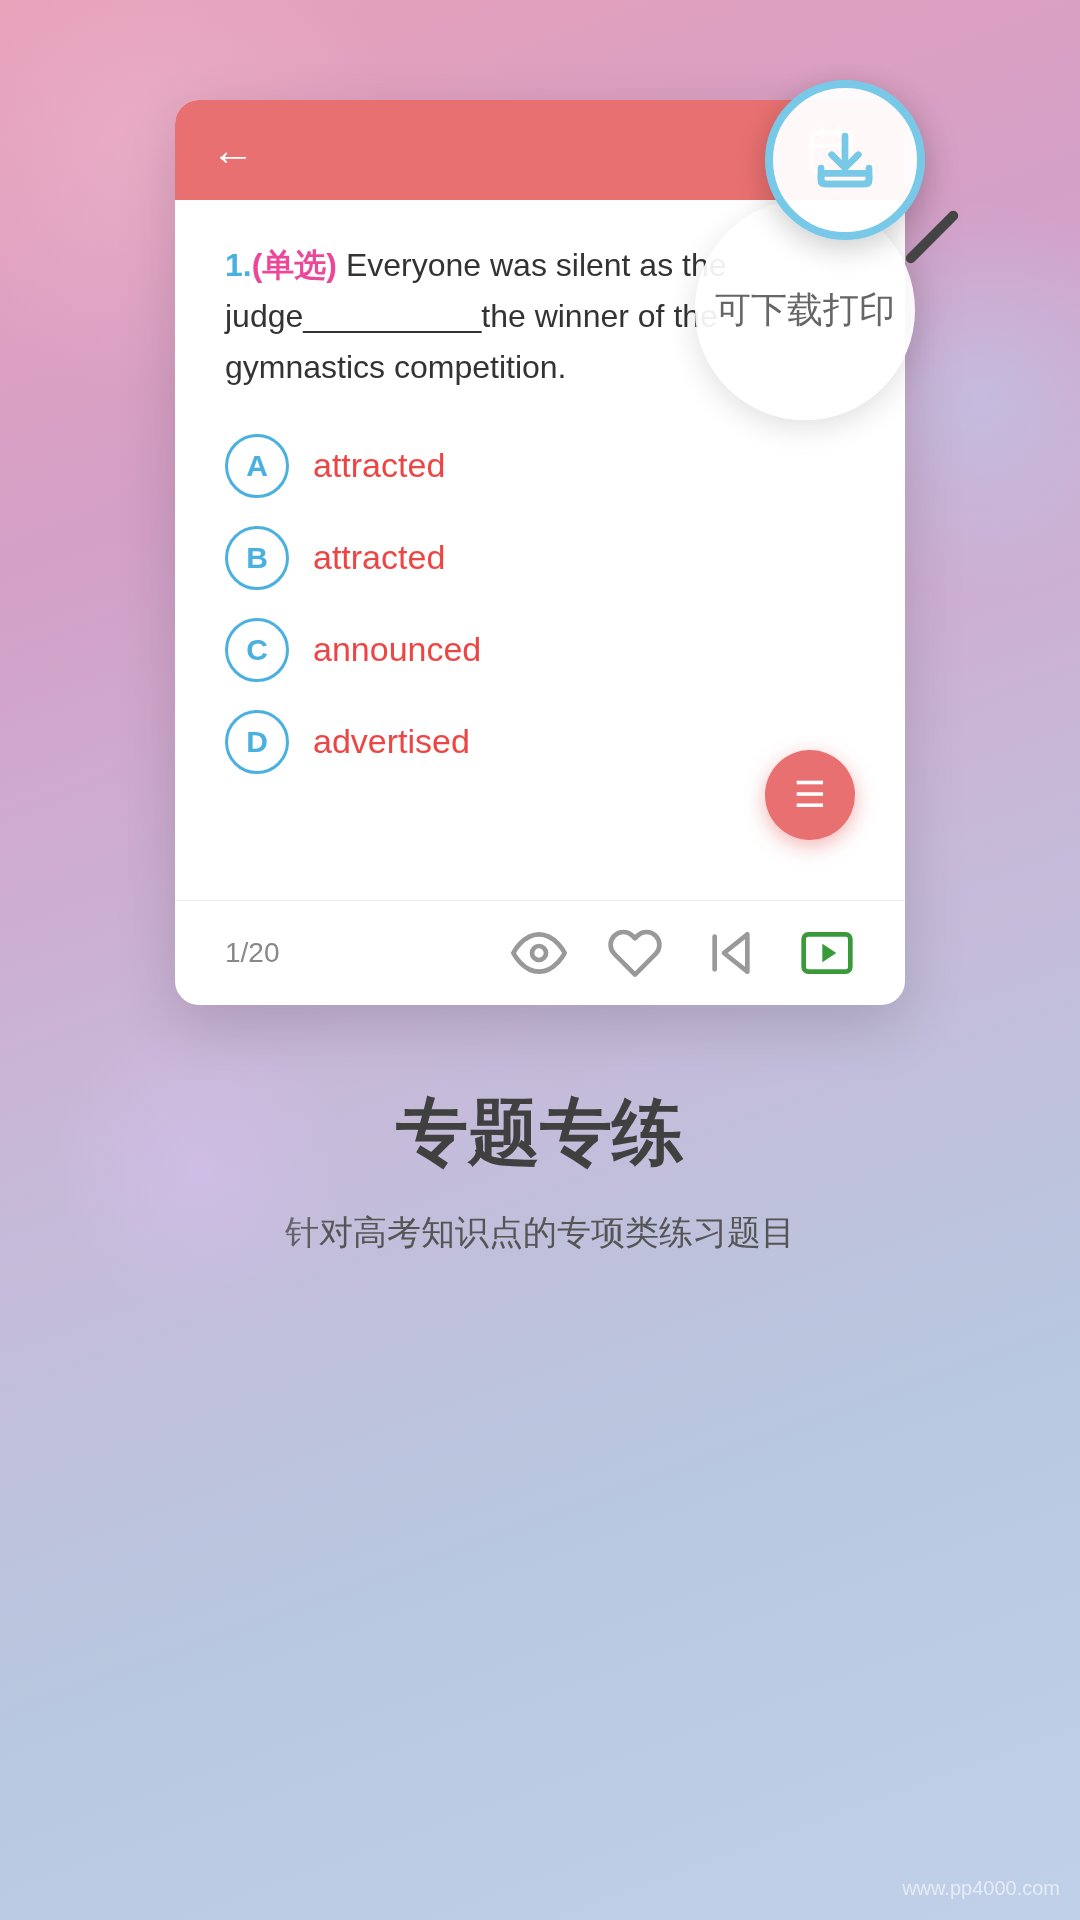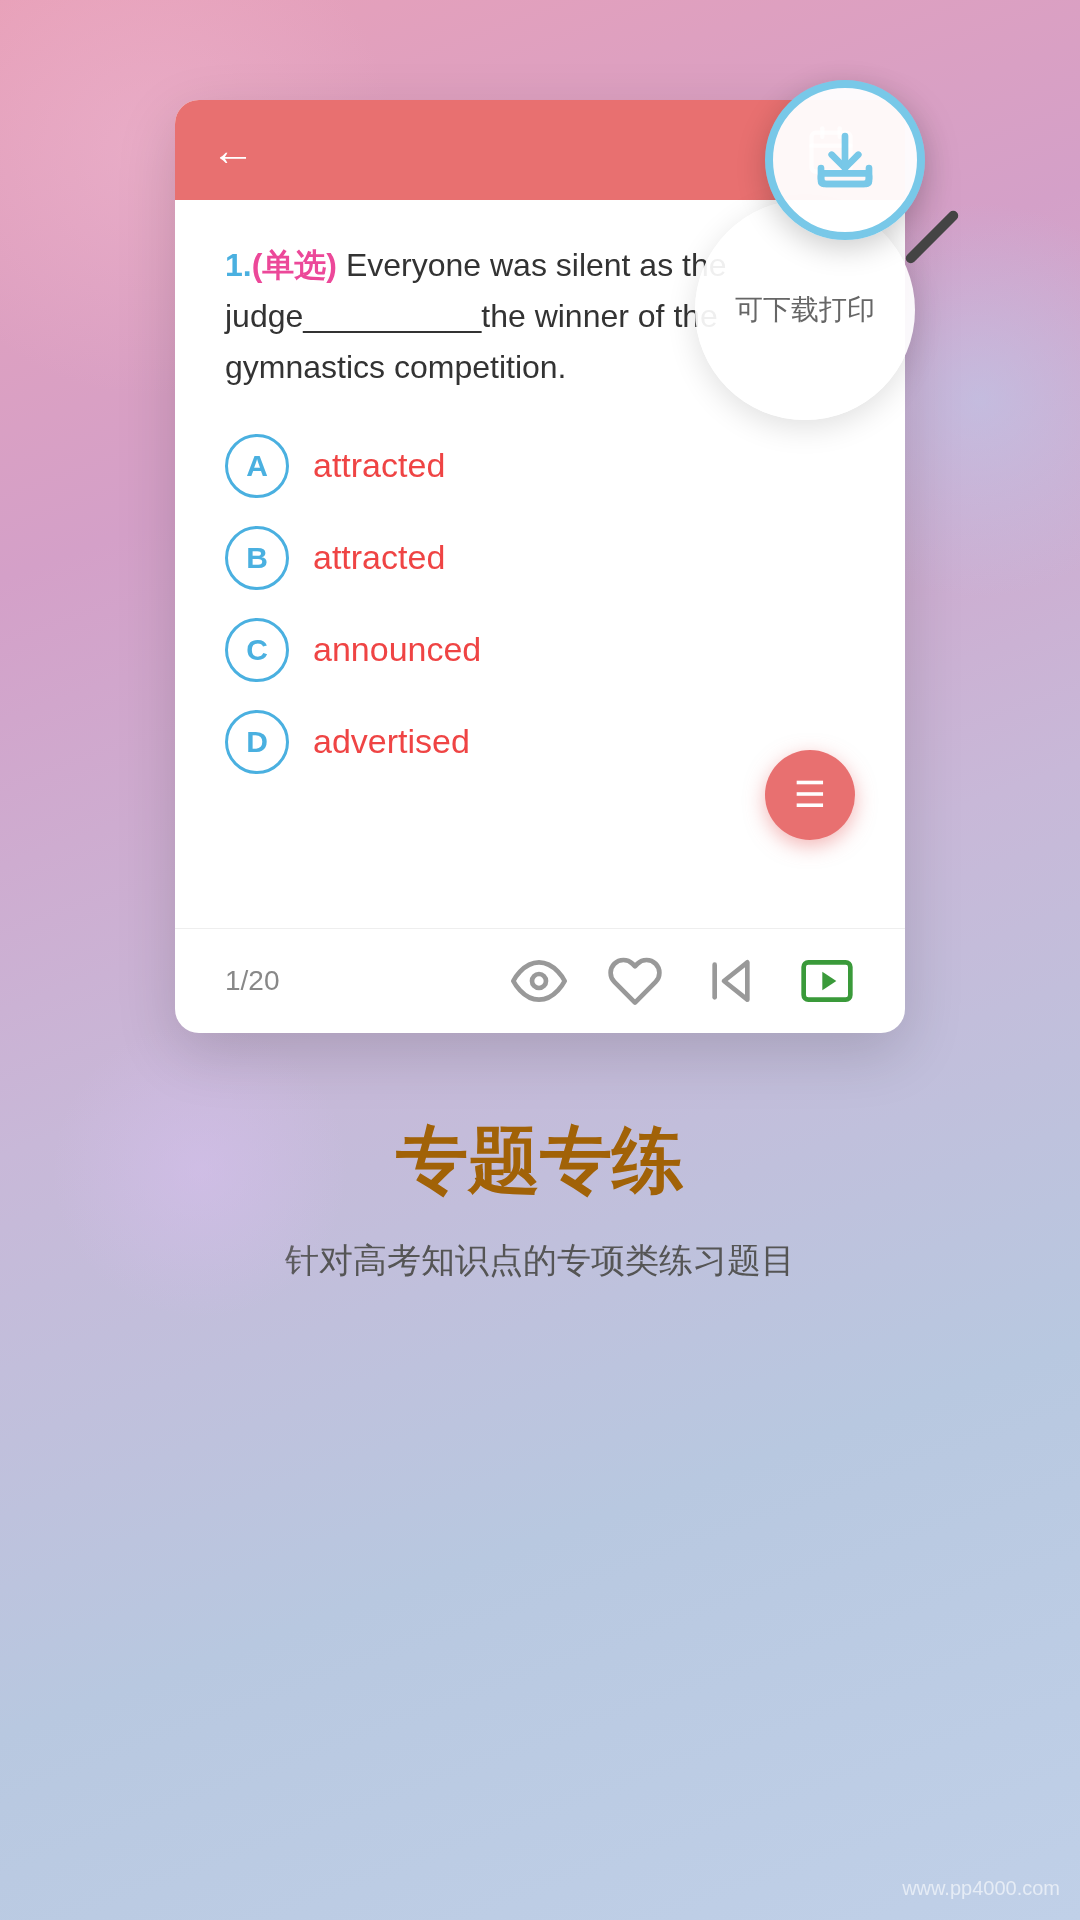--- a/index.html
+++ b/index.html
@@ -129,21 +129,21 @@
       border-radius: 50%;
       background: rgba(255,255,255,0.92);
       display: flex;
       align-items: center;
       justify-content: center;
       box-shadow: 0 8px 30px rgba(0,0,0,0.12);
       z-index: 9;
     }
 
     .tooltip-text {
-      font-size: 28px;
+      font-size: 36px;
       color: #666;
       font-weight: 400;
     }
 
     
     .card-body {
       padding: 40px 50px;
       min-height: 700px;
       position: relative;
     }
@@ -225,21 +225,20 @@
       line-height: 1;
     }
 
     
     .card-footer {
       border-top: 1.5px solid #eee;
       padding: 24px 50px;
       display: flex;
       align-items: center;
       gap: 0;
-      margin-top: 28px;
     }
 
     .page-indicator {
       font-size: 28px;
       color: #888;
       flex: 1;
     }
 
     .footer-actions {
       display: flex;
@@ -259,21 +258,21 @@
     
     .bottom-section {
       margin-top: 80px;
       text-align: center;
       padding: 0 80px;
     }
 
     .bottom-title {
       font-size: 72px;
       font-weight: 800;
-      color: #a16207;
+      color: #404040;
       margin-bottom: 24px;
     }
 
     .bottom-subtitle {
       font-size: 34px;
       color: #555;
       line-height: 1.6;
     }
 
     

